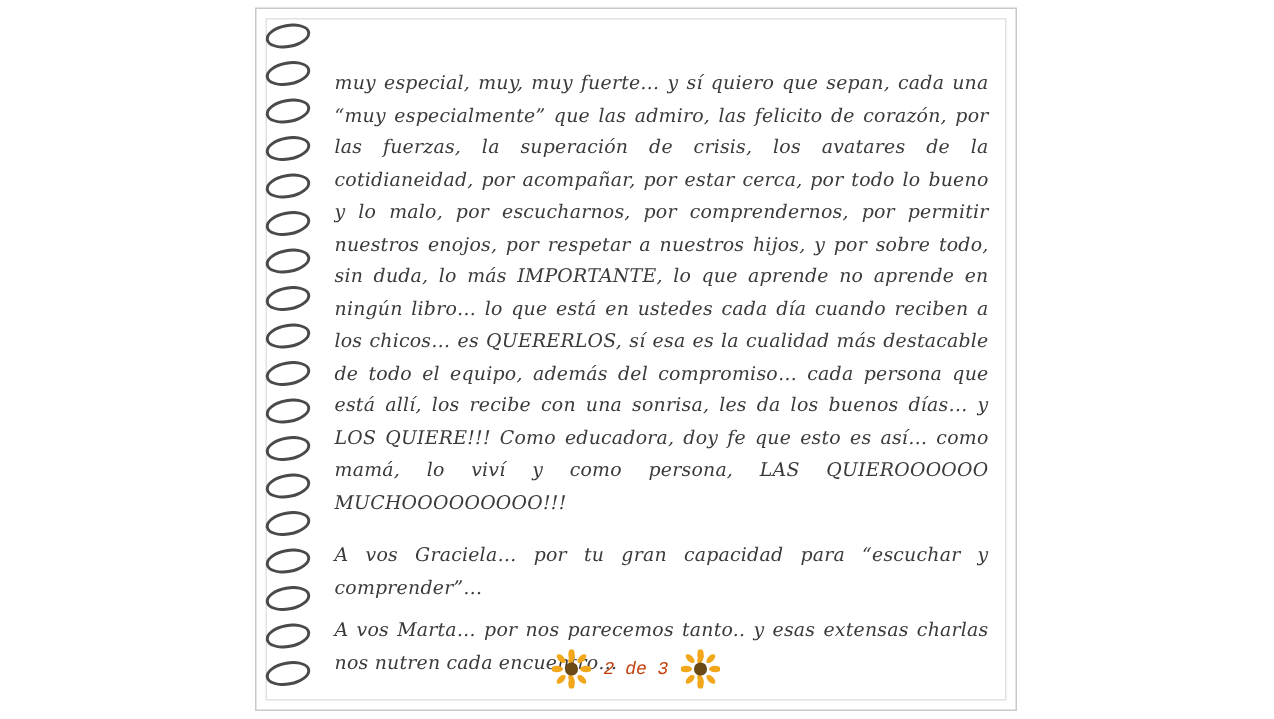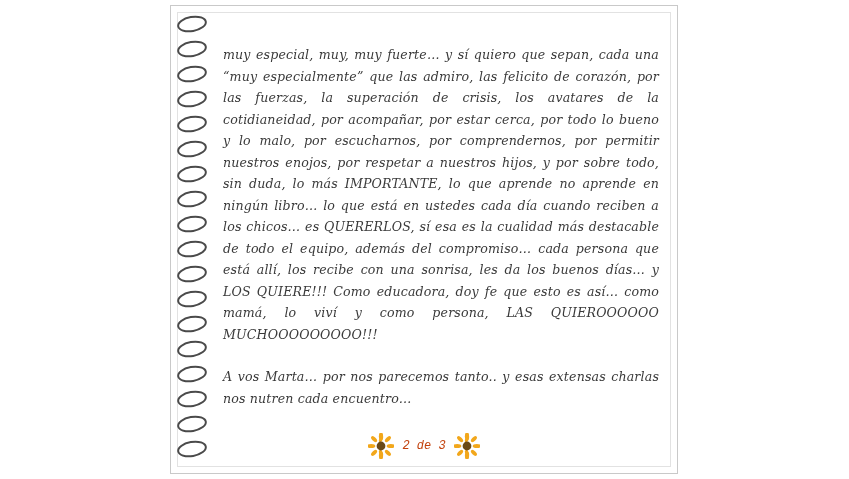--- a/index.html
+++ b/index.html
@@ -150,20 +150,21 @@
       <div class="ring" style="top:360px"></div>
       <div class="ring" style="top:385px"></div>
       <div class="ring" style="top:410px"></div>
       <div class="ring" style="top:435px"></div>
     </div>
 
     <div class="text-body">
       <p class="para block">muy especial, muy, muy fuerte… y sí quiero que sepan, cada una “muy especialmente” que las admiro, las felicito de corazón, por las fuerzas, la superación de crisis, los avatares de la cotidianeidad, por acompañar, por estar cerca, por todo lo bueno y lo malo, por escucharnos, por comprendernos, por permitir nuestros enojos, por respetar a nuestros hijos, y por sobre todo, sin duda, lo más IMPORTANTE, lo que aprende no aprende en ningún libro… lo que está en ustedes cada día cuando reciben a los chicos… es QUERERLOS, sí esa es la cualidad más destacable de todo el equipo, además del compromiso… cada persona que está allí, los recibe con una sonrisa, les da los buenos días… y LOS QUIERE!!! Como educadora, doy fe que esto es así… como mamá, lo viví y como persona, LAS QUIEROOOOOO MUCHOOOOOOOOO!!!</p>
       <div class="para spacer"></div>
       <div class="para spacer"></div>
+      <p class="para block">A vos Graciela… por tu gran capacidad para “escuchar y comprender”…</p>
       <div class="para spacer"></div>
       <p class="para block">A vos Marta… por nos parecemos tanto.. y esas extensas charlas nos nutren cada encuentro…</p>
       <div class="para spacer"></div>
 
     </div>
 
     <div class="footer">
       <svg class="flower" viewBox="0 0 32 32">
         <g fill="#f2a71b">
           <ellipse cx="16" cy="4" rx="2.6" ry="5"></ellipse>

